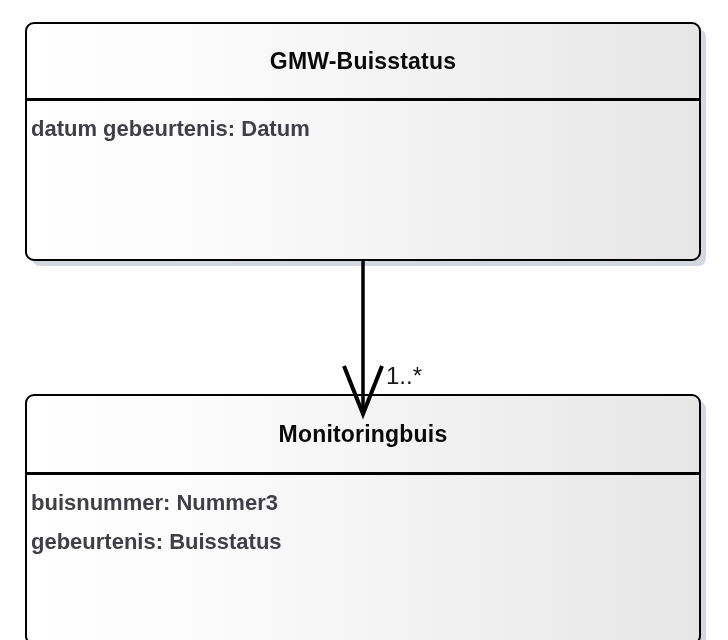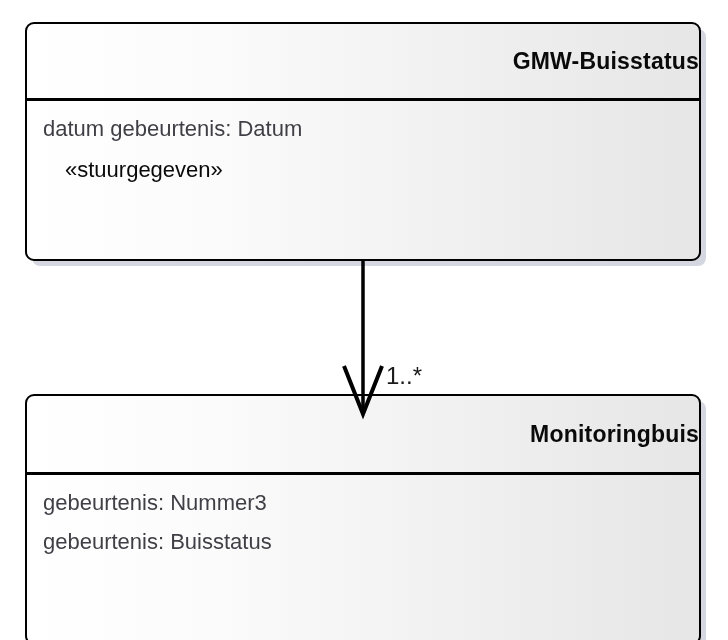--- a/index.html
+++ b/index.html
@@ -23,36 +23,37 @@
     border: 2.5px solid #000000;
     border-radius: 9px;
     background: linear-gradient(to right, #ffffff 0%, #fbfbfb 28%, #f1f1f1 62%, #e6e6e6 100%);
     box-shadow: 6px 6px 0 -1px rgba(176,182,196,0.55);
     overflow: hidden;
   }
 
   .uml-header {
     display: flex;
     align-items: center;
-    justify-content: flex-end;
+    justify-content: center;
     box-sizing: border-box;
     border-bottom: 3px solid #000000;
   }
 
   .uml-title {
     font-weight: bold;
     font-size: 23px;
     color: #0a0a0a;
     letter-spacing: 0.2px;
     white-space: nowrap;
   }
 
   .uml-body {
     box-sizing: border-box;
-    padding: 8px 0 0 16px;
+    padding: 8px 0 0 4px;
+    font-weight: bold;
   }
 
   .uml-attr {
     font-size: 22px;
     color: #3f3f46;
     line-height: 39px;
     white-space: nowrap;
   }
 
   .uml-attr.stereotype {
@@ -82,30 +83,29 @@
 <body>
 
 <div id="canvas">
 
   <div class="uml-class" id="class-0" style="left: 25px; top: 22px; width: 676px; height: 239px;">
     <div class="uml-header" id="class-0-header" style="height: 77px;">
       <span class="uml-title">GMW-Buisstatus</span>
     </div>
     <div class="uml-body" id="class-0-body" style="height: 162px;">
       <div class="uml-attr">datum gebeurtenis: Datum</div>
-      <div class="uml-attr stereotype">«stuurgegeven»</div>
     </div>
   </div>
 
   <div class="uml-class" id="class-1" style="left: 25px; top: 394px; width: 676px; height: 251px;">
     <div class="uml-header" id="class-1-header" style="height: 79px;">
       <span class="uml-title">Monitoringbuis</span>
     </div>
     <div class="uml-body" id="class-1-body" style="height: 116px;">
-      <div class="uml-attr">gebeurtenis: Nummer3</div>
+      <div class="uml-attr">buisnummer: Nummer3</div>
       <div class="uml-attr">gebeurtenis: Buisstatus</div>
     </div>
   </div>
 
   <svg class="connector" viewBox="0 0 728 640">
     <line id="assoc-line" stroke="#000000" stroke-width="3.5" x1="363" y1="261" x2="363" y2="414"></line>
     <polyline id="assoc-arrow" fill="none" stroke="#000000" stroke-width="4" stroke-linecap="butt" stroke-linejoin="miter" points="344,366 363,414 382,366"></polyline>
   </svg>
 
   <div class="multiplicity" id="assoc-mult" style="left: 386px; top: 362px;">1..*</div>

